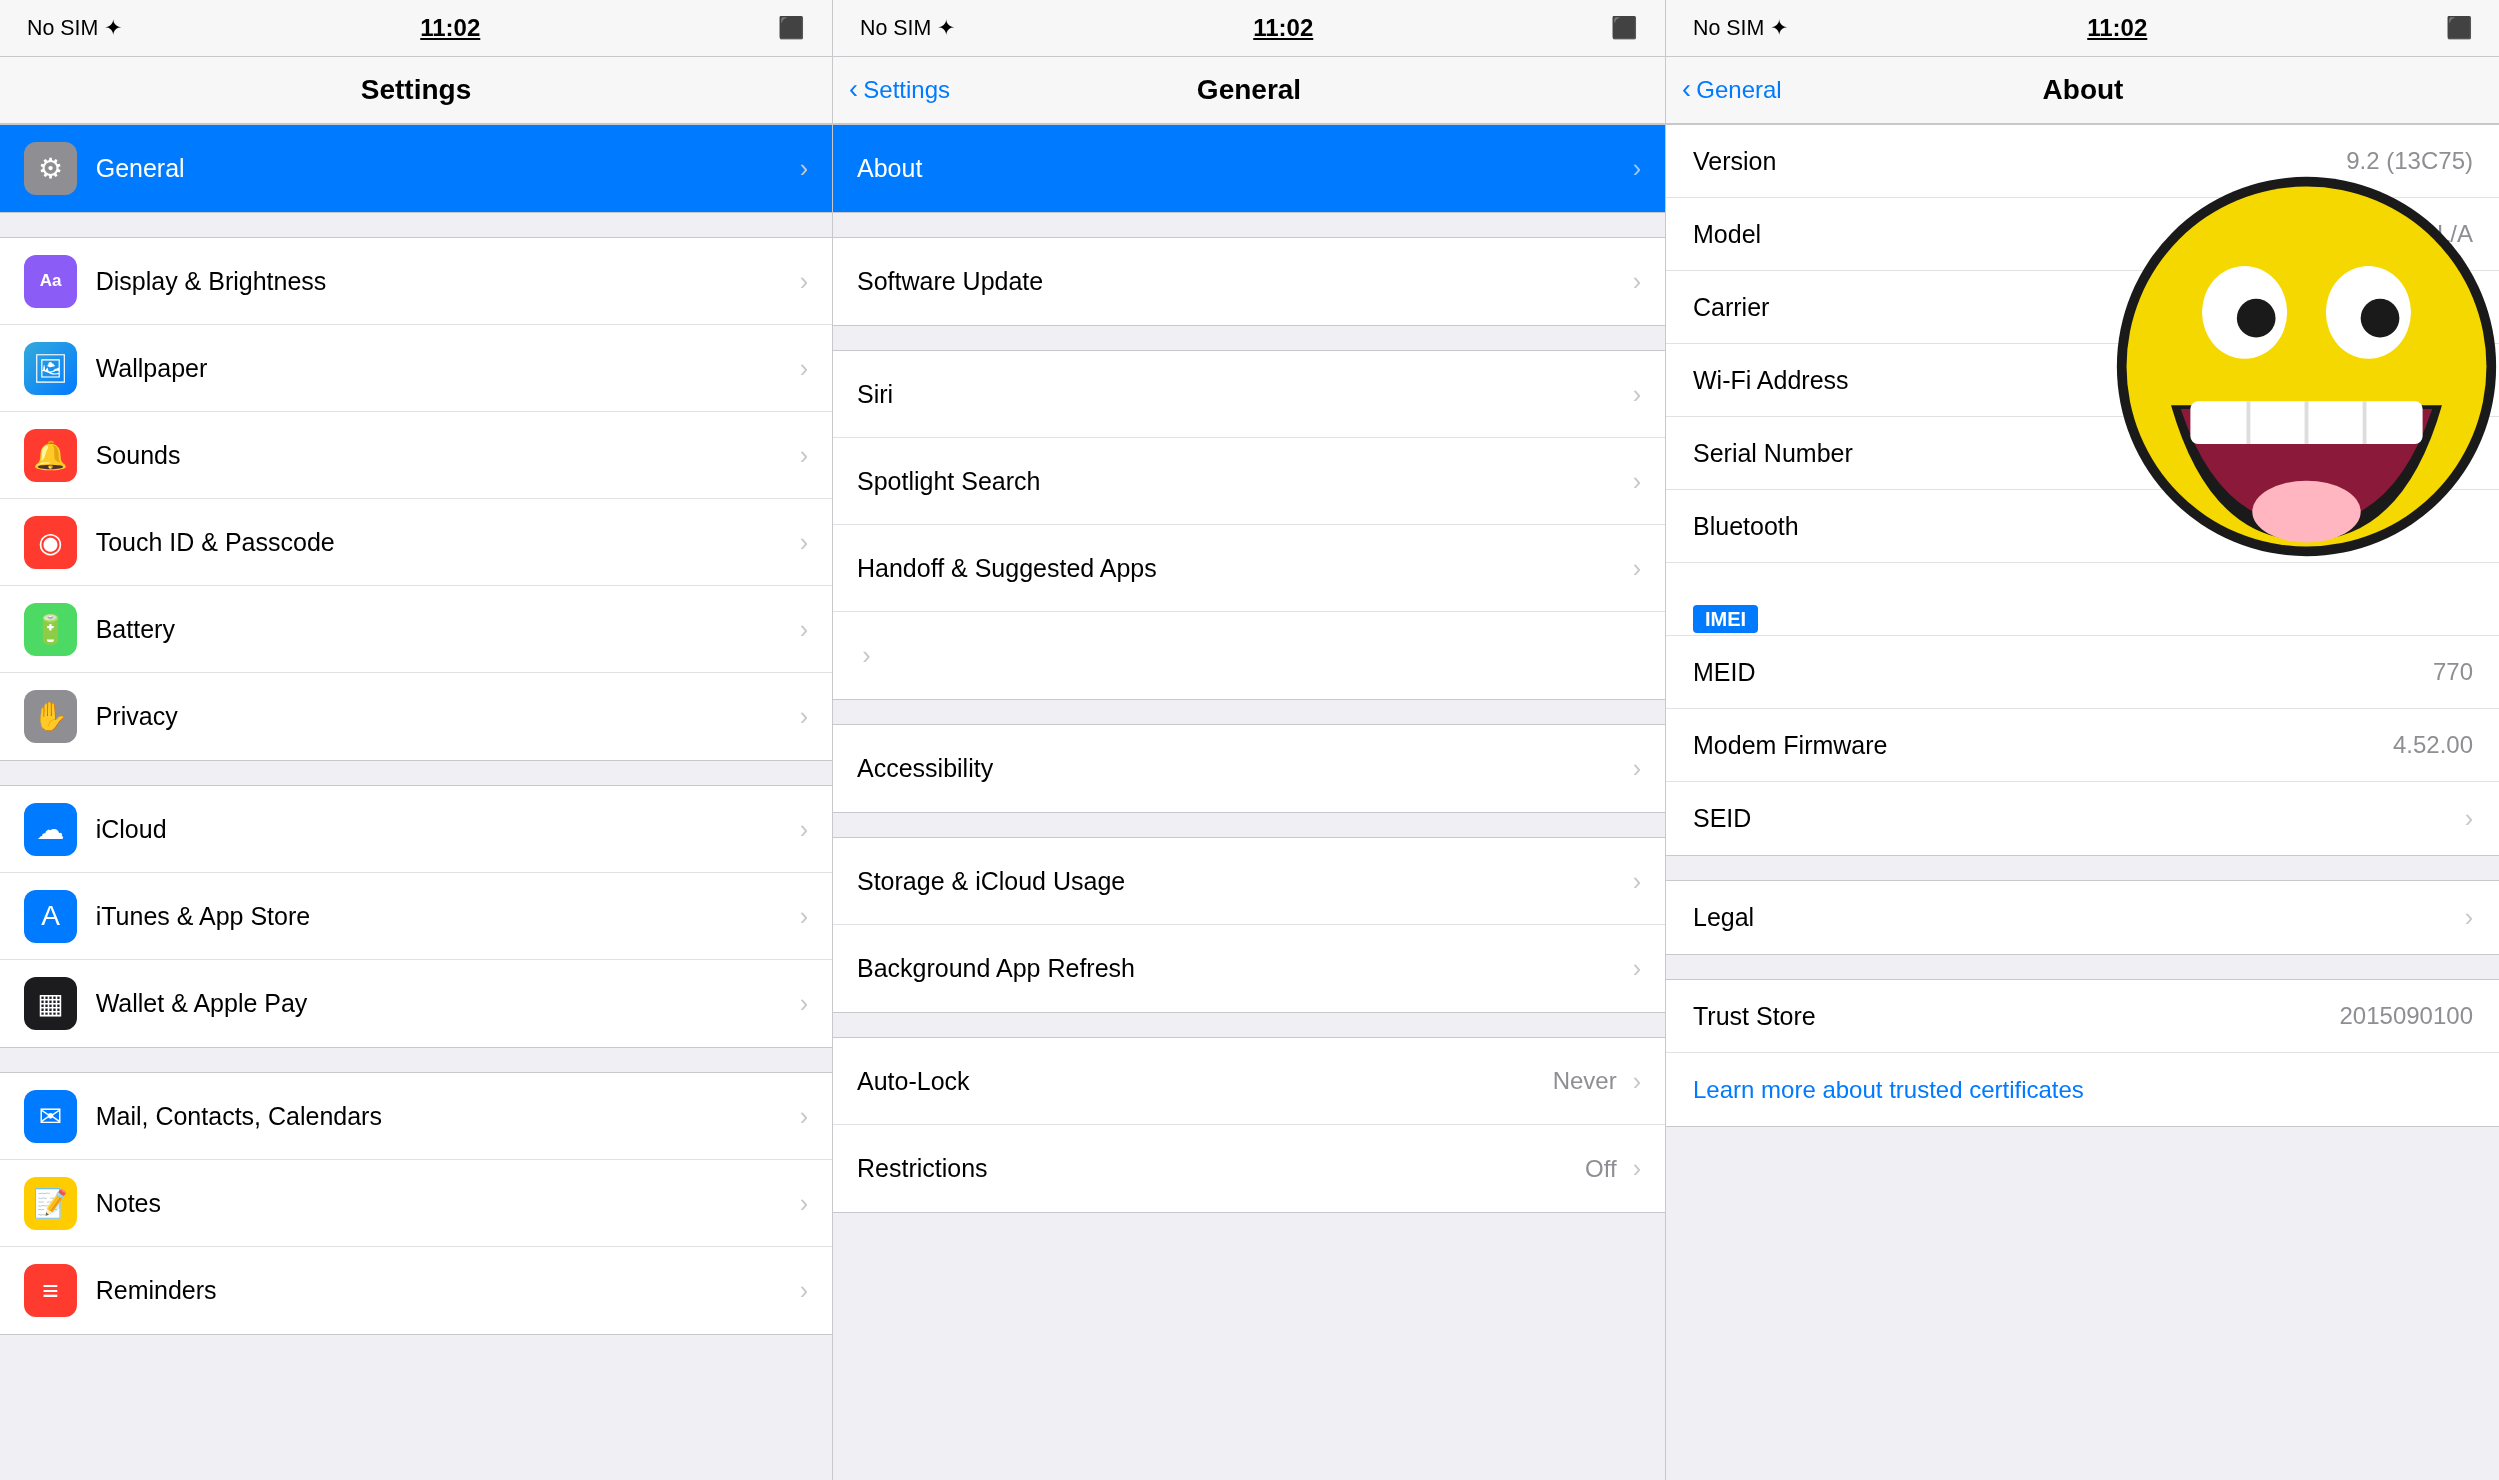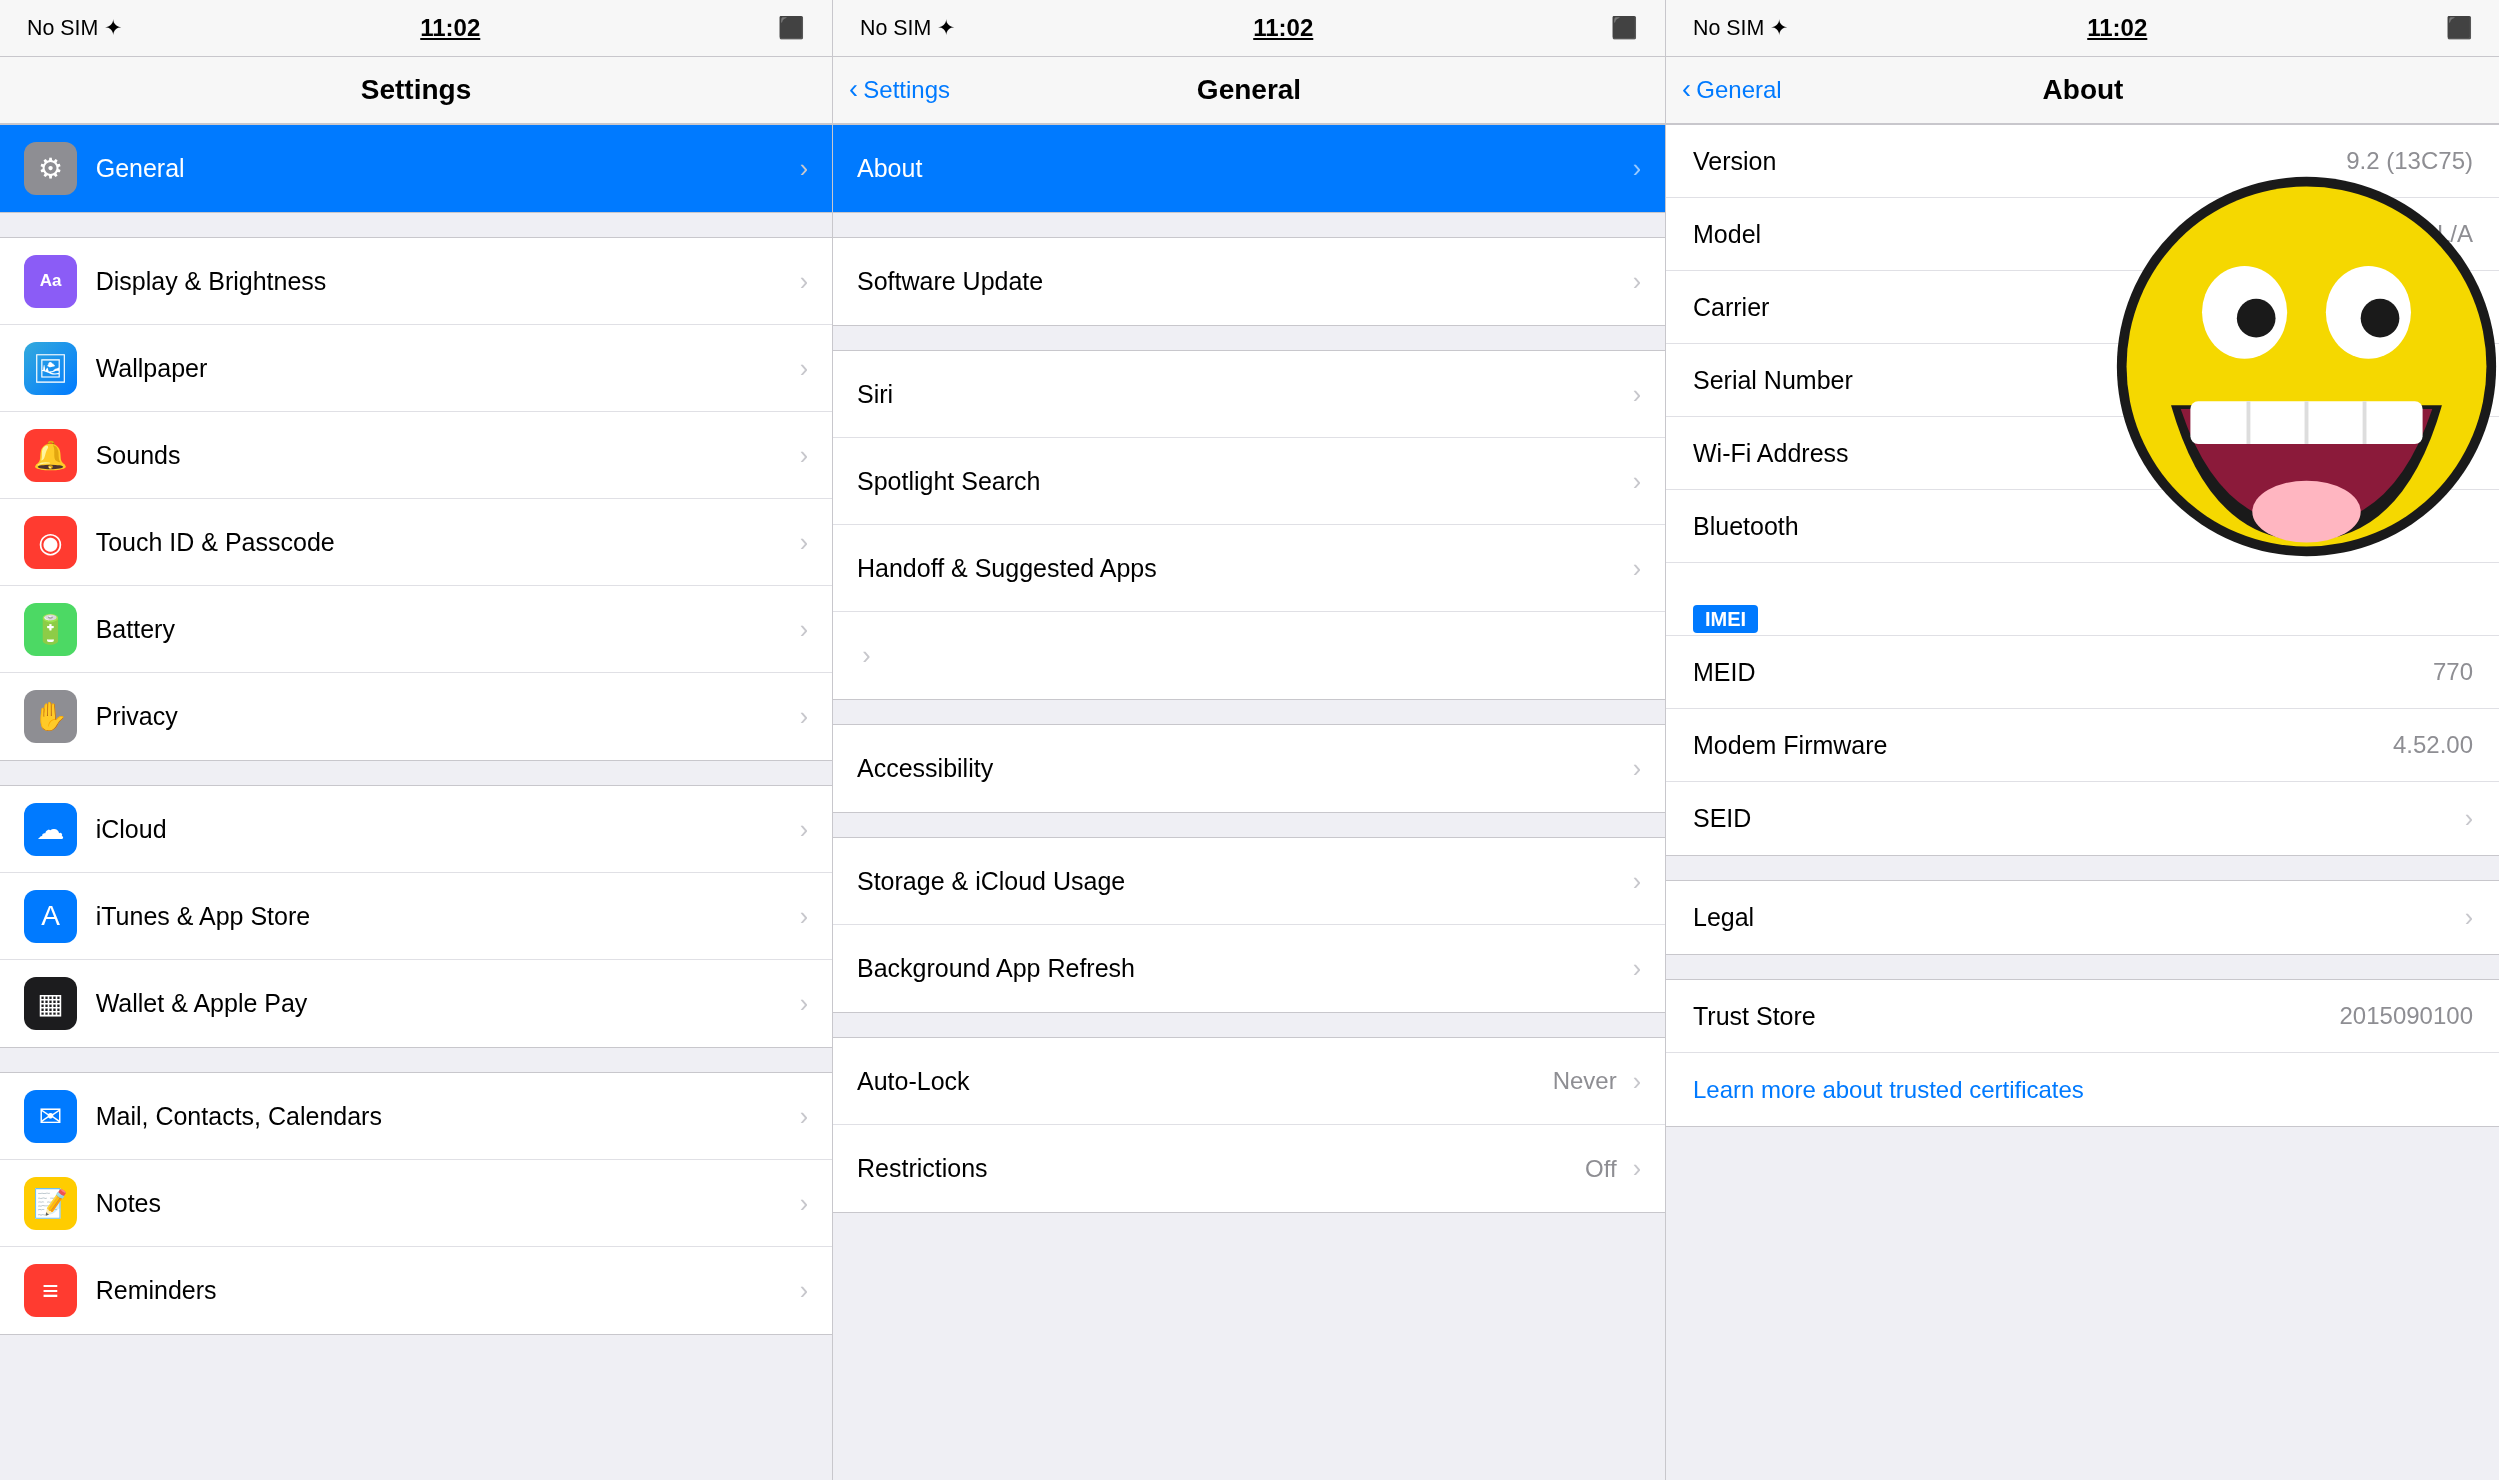--- a/index.html
+++ b/index.html
@@ -434,25 +434,25 @@
       </div>
       <div class="about-item">
         <span class="about-label">Model</span>
         <span class="about-value">MGAX2LL/A</span>
       </div>
       <div class="about-item">
         <span class="about-label">Carrier</span>
         <span class="about-value">Carrier 23.0</span>
       </div>
       <div class="about-item">
+        <span class="about-label">Wi-Fi Address</span>
+        <span class="about-value"></span>
+      </div>
+      <div class="about-item">
         <span class="about-label">Serial Number</span>
-        <span class="about-value"></span>
-      </div>
-      <div class="about-item">
-        <span class="about-label">Wi-Fi Address</span>
         <span class="about-value"></span>
       </div>
       <div class="about-item">
         <span class="about-label">Bluetooth</span>
         <span class="about-value"></span>
       </div>
       <div class="about-item">
         <span class="imei-badge">IMEI</span>
         <span style="flex:1;"></span>
         <span class="about-value"></span>

